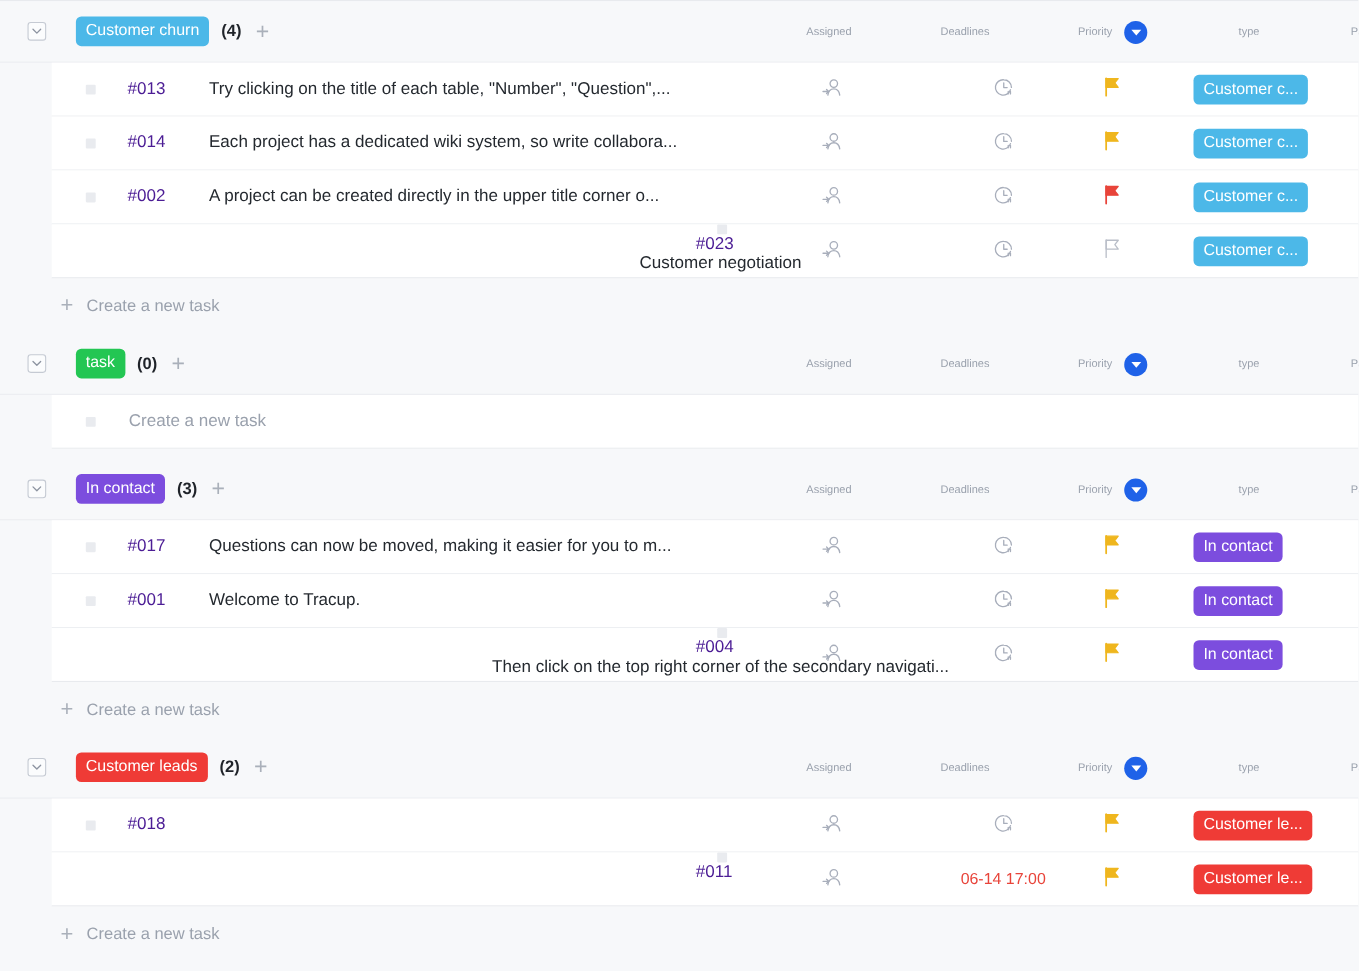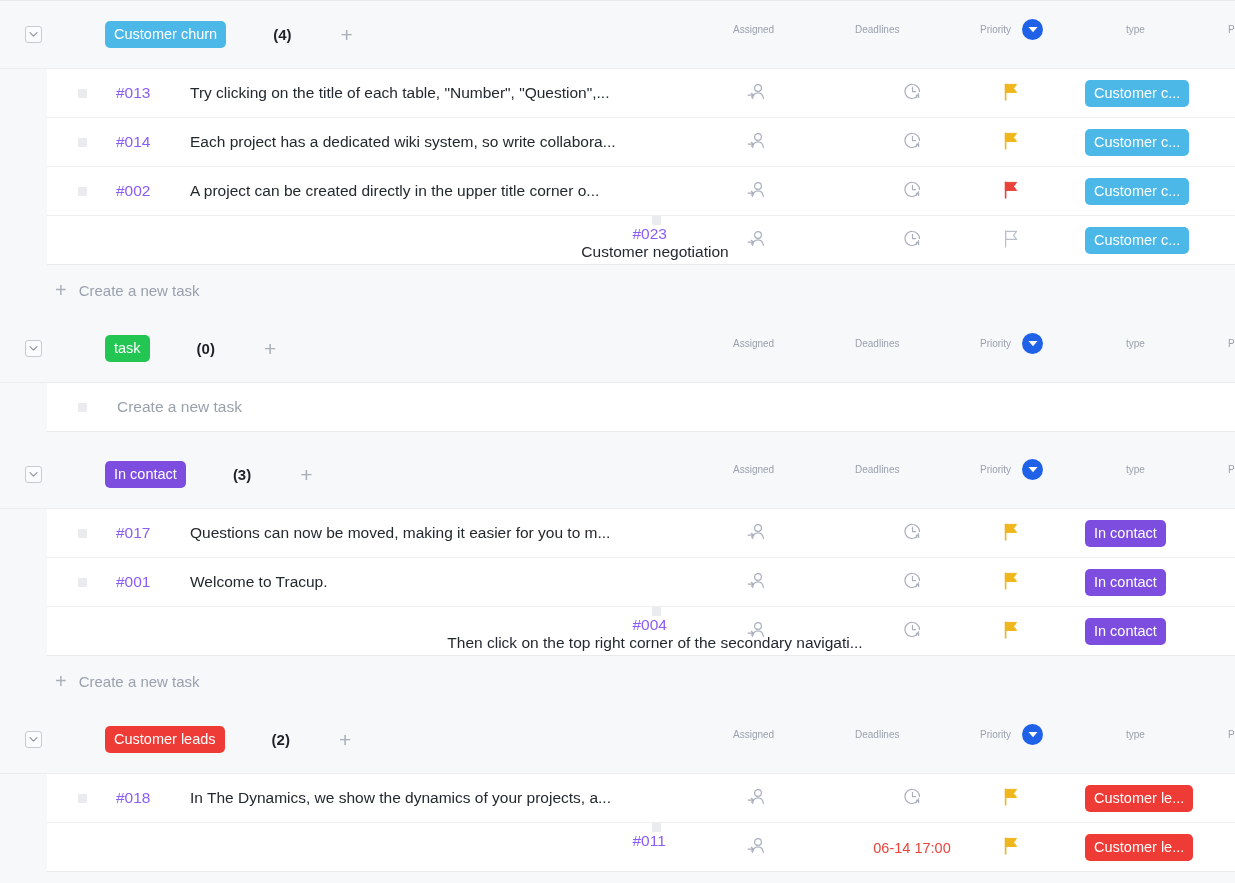--- a/index.html
+++ b/index.html
@@ -10,27 +10,26 @@
     overflow: hidden;
   }
   .board {
     width: 1235px; height: 883px;
     border-top: 1px solid #e8eaee;
     position: relative;
   }
 
   
   .group-header {
-    height: 68px;
+    height: 56px;
     display: flex;
     align-items: center;
     background: #f7f8fa;
     position: relative;
     border-bottom: 1px solid #ebedf1;
-    gap: 36px;
   }
   .collapse-box {
     width: 17px; height: 17px;
     margin-left: 25px;
     border: 1px solid #c5cad3;
     border-radius: 3px;
     background: #fbfcfd;
     display: flex; align-items: center; justify-content: center;
     cursor: pointer;
     flex: none;
@@ -102,21 +101,21 @@
     width: 9px; height: 9px;
     background: #e9ebef;
     border-radius: 1px;
     margin-left: 31px;
     flex: none;
     cursor: pointer;
   }
   .row-id {
     margin-left: 29px;
     font-size: 15.5px;
-    color: #8b5cf6;
+    color: #4c1d95;
     width: 46px;
     flex: none;
   }
   .row-title {
     margin-left: 28px;
     font-size: 15.5px;
     color: #24292f;
     white-space: nowrap;
     overflow: hidden;
   }
@@ -515,21 +514,20 @@
         <span>type</span>
       </div>
       <div class="col-head col-pa">
         <span>Pa</span>
       </div>
     </div>
     <div class="rows-wrap">
       <div class="task-row">
         <span class="row-check"></span>
         <span class="row-id">#018</span>
-        <span class="row-title">In The Dynamics, we show the dynamics of your projects, a...</span>
         <div class="cell cell-assigned">
           <span><svg width="19" height="19" viewBox="0 0 19 19">
               <circle cx="11" cy="6" r="3.4" fill="none" stroke="#a8aebb" stroke-width="1.2"></circle>
               <path d="M5.6 16.4 C6.1 12.6 8.3 10.8 11 10.8 C13.7 10.8 15.9 12.6 16.4 16.4" fill="none" stroke="#a8aebb" stroke-width="1.2" stroke-linecap="round"></path>
               <path d="M1.2 13.2 H6.4 M4.4 11.3 L6.5 13.2 L4.4 15.1" fill="none" stroke="#a8aebb" stroke-width="1.2" stroke-linecap="round" stroke-linejoin="round"></path>
             </svg></span>
         </div>
         <div class="cell cell-deadline">
           <span><svg width="19" height="19" viewBox="0 0 19 19">
               <path d="M15.6 11.6 A7 7 0 1 1 9.5 2.5 A7 7 0 0 1 16.5 9.5" fill="none" stroke="#a8aebb" stroke-width="1.2" stroke-linecap="round"></path>

